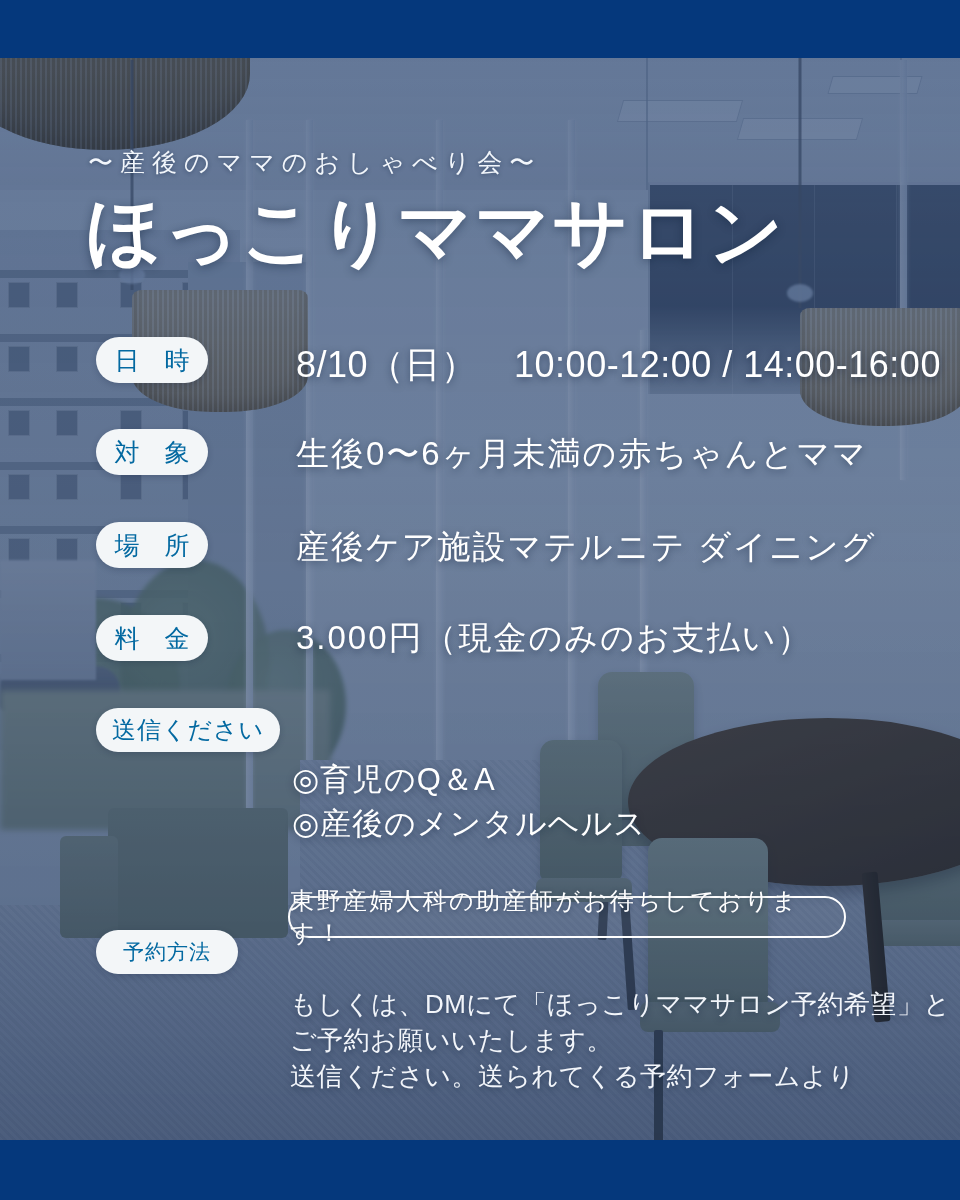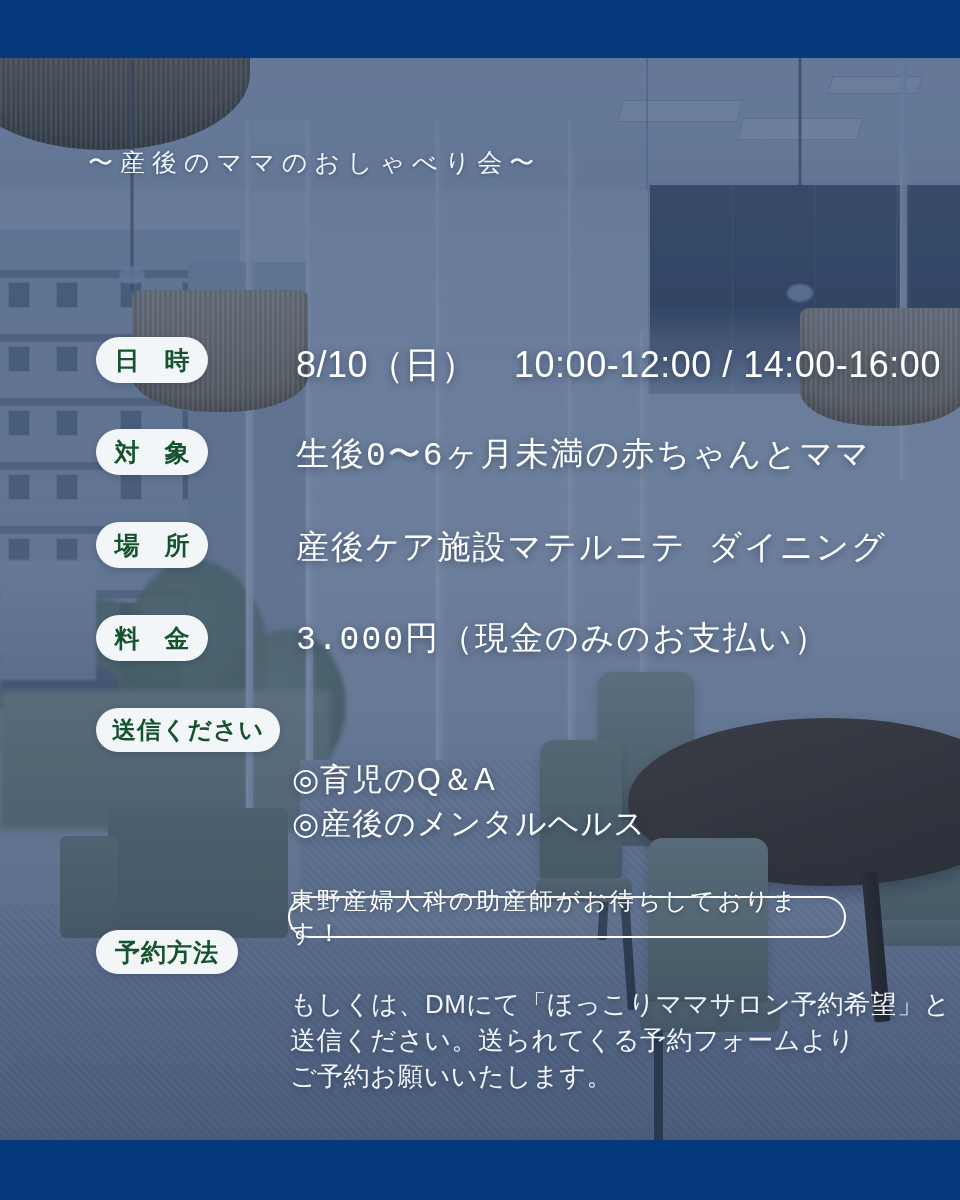--- a/index.html
+++ b/index.html
@@ -274,46 +274,46 @@
     text-shadow: 0 2px 10px rgba(14,30,56,.45);
     white-space: nowrap;
   }
 
   
   .row { position: absolute; left: 0; width: 960px; }
   .pill {
     position: absolute;
     display: flex; align-items: center; justify-content: center;
     background: #f3f6f8;
-    color: #14532d;
+    color: #0369a1;
     border-radius: 999px;
-    font-weight: 700;
+    font-weight: 400;
     box-shadow: 0 2px 6px rgba(20,34,58,.22);
   }
   .pill-sm {
     left: 96px; width: 112px; height: 46px;
     font-size: 25px; letter-spacing: 9px; text-indent: 9px;
   }
   .pill-wide {
     left: 96px; width: 184px; height: 44px;
     font-size: 24px; letter-spacing: 1px;
   }
   .pill-book {
     left: 96px; width: 142px; height: 44px;
-    font-size: 25px; letter-spacing: 1px;
+    font-size: 21px; letter-spacing: 1px;
   }
 
   .val {
     position: absolute;
     color: #ffffff;
     text-shadow: 0 2px 7px rgba(14,30,56,.5);
     white-space: nowrap;
   }
   .val-main { left: 296px; font-size: 36px; letter-spacing: .5px; font-weight: 500; }
-  .val-jp   { left: 296px; font-size: 33px; letter-spacing: 2px; font-weight: 500; font-family: Liberation Mono, monospace; }
+  .val-jp   { left: 296px; font-size: 33px; letter-spacing: 2px; font-weight: 500; }
 
   .bullets {
     position: absolute; left: 292px; top: 700px;
     font-size: 31px; line-height: 44px; letter-spacing: 1px; font-weight: 500;
     color: #fff;
     text-shadow: 0 2px 7px rgba(14,30,56,.5);
   }
 
   .notice {
     position: absolute; left: 288px; top: 838px;
@@ -456,20 +456,21 @@
 
   <div class="tint"></div>
   <div class="tint2"></div>
 
   <div class="bar bar-top"></div>
   <div class="bar bar-bottom"></div>
 
   <div class="content">
 
     <div class="eyebrow">〜産後のママのおしゃべり会〜</div>
+    <div class="title">ほっこりママサロン</div>
 
     <div class="row">
       <div class="pill pill-sm" style="top:279px">日 時</div>
       <div class="val val-main" style="top:283px">8/10（日）　10:00-12:00 / 14:00-16:00</div>
     </div>
 
     <div class="row">
       <div class="pill pill-sm" style="top:371px">対 象</div>
       <div class="val val-jp" style="top:374px">生後0〜6ヶ月未満の赤ちゃんとママ</div>
     </div>
@@ -491,19 +492,19 @@
         <div>◎産後のメンタルヘルス</div>
       </div>
     </div>
 
     <div class="notice">東野産婦人科の助産師がお待ちしております！</div>
 
     <div class="row">
       <div class="pill pill-book" style="top:872px">予約方法</div>
       <div class="booking">
         <div>もしくは、DMにて「ほっこりママサロン予約希望」と</div>
+        <div>ご予約お願いいたします。</div>
         <div>送信ください。送られてくる予約フォームより</div>
-        <div>ご予約お願いいたします。</div>
       </div>
     </div>
 
   </div>
 </div>
 
 </body></html>

